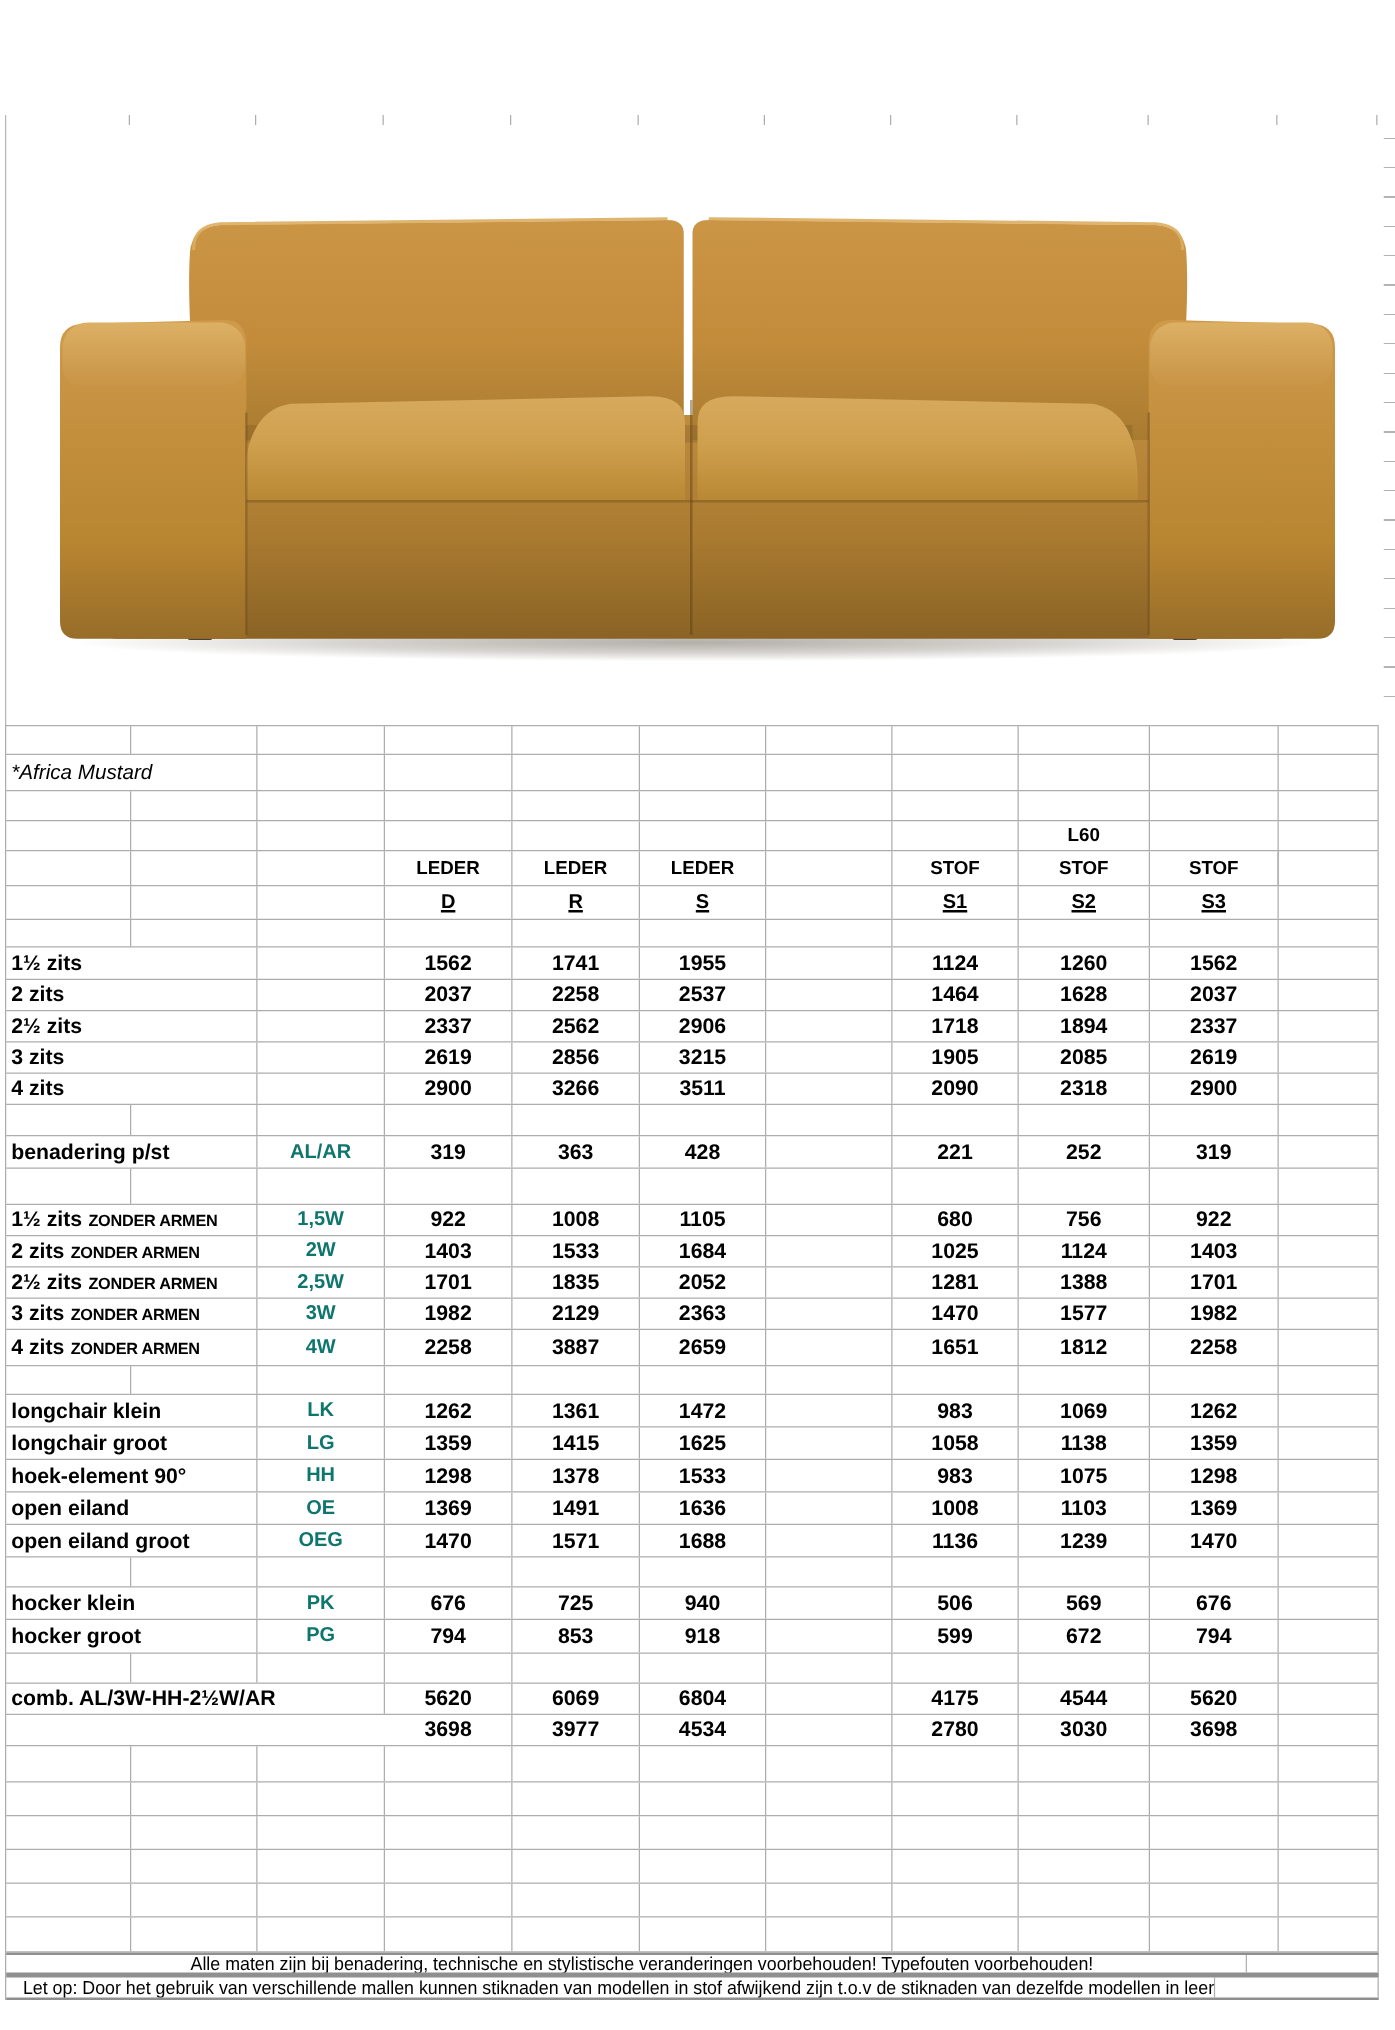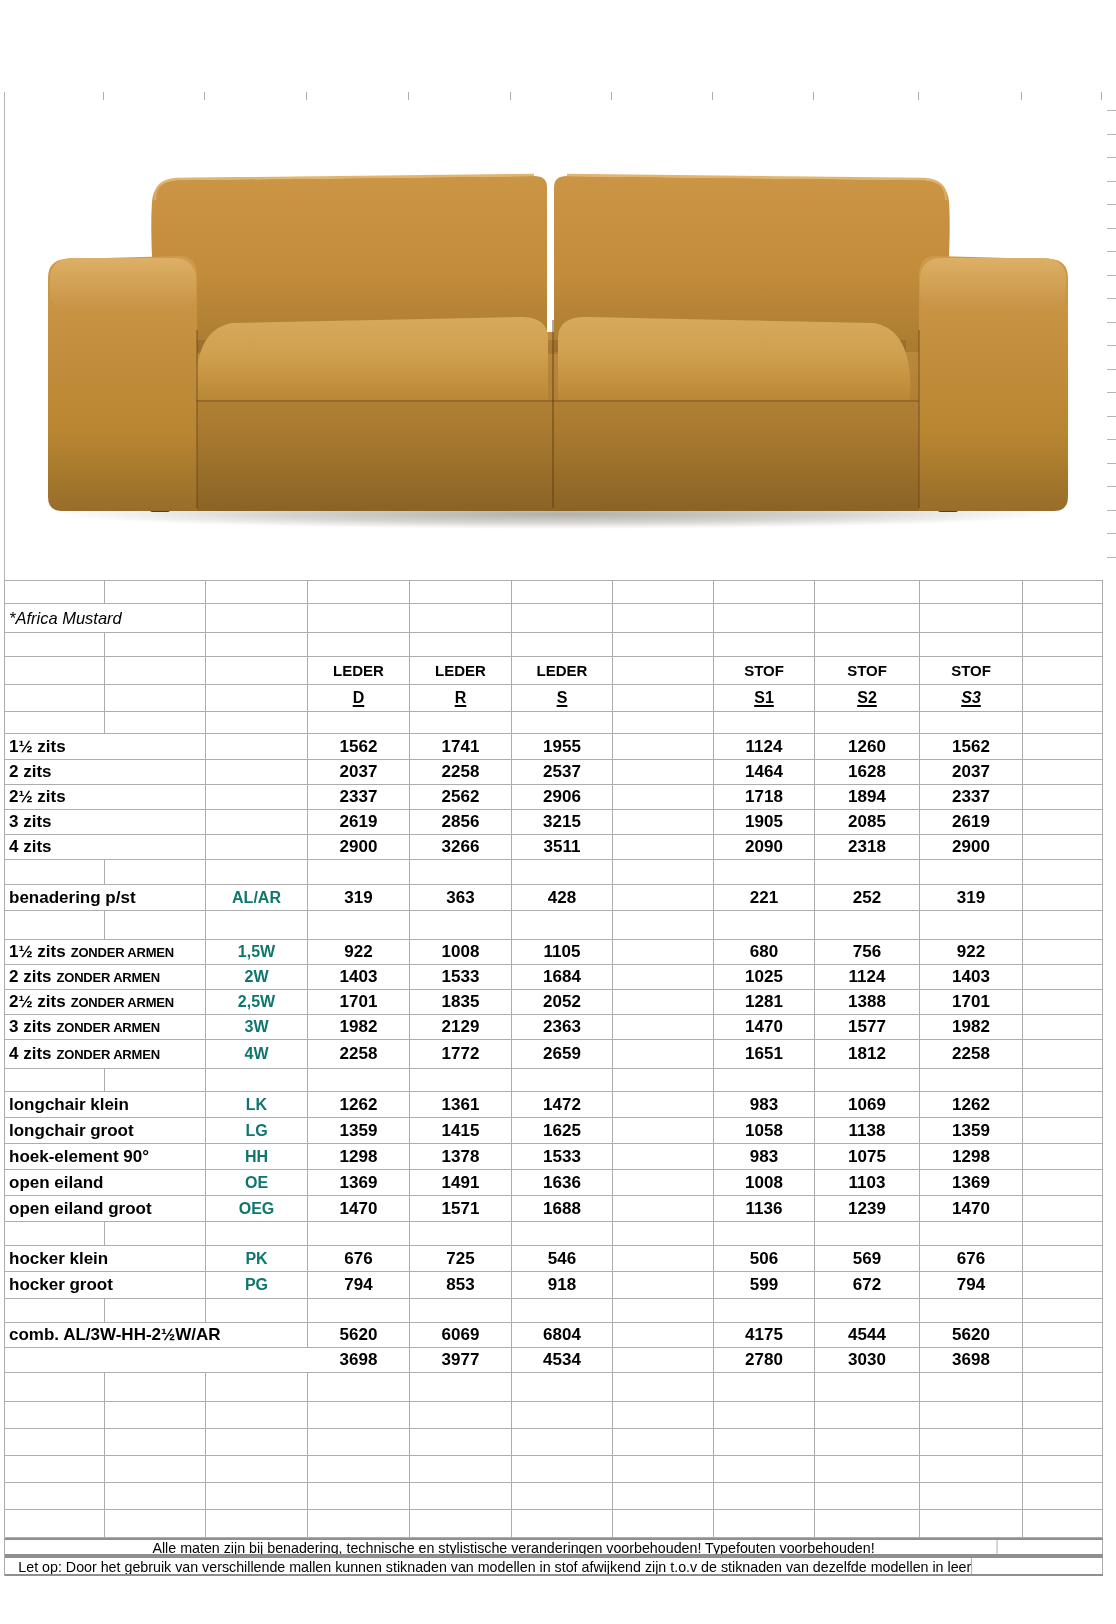--- a/index.html
+++ b/index.html
@@ -145,20 +145,33 @@
         <div class="cell" style="left: 201px; width: 102px;"></div>
         <div class="cell" style="left: 303px; width: 102px;"></div>
         <div class="cell" style="left: 405px; width: 102px;"></div>
         <div class="cell" style="left: 507px; width: 101px;"></div>
         <div class="cell" style="left: 608px; width: 101px;"></div>
         <div class="cell" style="left: 709px; width: 101px;"></div>
         <div class="cell" style="left: 810px; width: 105px;"></div>
         <div class="cell" style="left: 915px; width: 103px;"></div>
         <div class="cell" style="left: 1018px; width: 80px;"></div>
       </div>
+      <div class="row" style="height: 24px;">
+        <div class="cell" style="left: 0px; width: 100px;"></div>
+        <div class="cell" style="left: 100px; width: 101px;"></div>
+        <div class="cell" style="left: 201px; width: 102px;"></div>
+        <div class="cell" style="left: 303px; width: 102px;"></div>
+        <div class="cell" style="left: 405px; width: 102px;"></div>
+        <div class="cell" style="left: 507px; width: 101px;"></div>
+        <div class="cell" style="left: 608px; width: 101px;"></div>
+        <div class="cell" style="left: 709px; width: 101px;"></div>
+        <div class="cell hdr" style="left: 810px; width: 105px;">L60</div>
+        <div class="cell" style="left: 915px; width: 103px;"></div>
+        <div class="cell" style="left: 1018px; width: 80px;"></div>
+      </div>
       <div class="row" style="height: 28px;">
         <div class="cell" style="left: 0px; width: 100px;"></div>
         <div class="cell" style="left: 100px; width: 101px;"></div>
         <div class="cell" style="left: 201px; width: 102px;"></div>
         <div class="cell hdr" style="left: 303px; width: 102px;">LEDER</div>
         <div class="cell hdr" style="left: 405px; width: 102px;">LEDER</div>
         <div class="cell hdr" style="left: 507px; width: 101px;">LEDER</div>
         <div class="cell" style="left: 608px; width: 101px;"></div>
         <div class="cell hdr" style="left: 709px; width: 101px;">STOF</div>
         <div class="cell hdr" style="left: 810px; width: 105px;">STOF</div>
@@ -179,21 +192,21 @@
         <div class="cell hdr2" style="left: 507px; width: 101px;">
           <span>S</span>
         </div>
         <div class="cell" style="left: 608px; width: 101px;"></div>
         <div class="cell hdr2" style="left: 709px; width: 101px;">
           <span>S1</span>
         </div>
         <div class="cell hdr2" style="left: 810px; width: 105px;">
           <span>S2</span>
         </div>
-        <div class="cell hdr2" style="left: 915px; width: 103px; font-style: italic;">
+        <div class="cell hdr2" style="left: 915px; width: 103px;">
           <span>S3</span>
         </div>
         <div class="cell" style="left: 1018px; width: 80px;"></div>
       </div>
       <div class="row" style="height: 22px;">
         <div class="cell" style="left: 0px; width: 100px;"></div>
         <div class="cell" style="left: 100px; width: 101px;"></div>
         <div class="cell" style="left: 201px; width: 102px;"></div>
         <div class="cell" style="left: 303px; width: 102px;"></div>
         <div class="cell" style="left: 405px; width: 102px;"></div>
@@ -374,21 +387,21 @@
         <div class="cell num" style="left: 915px; width: 103px;">1982</div>
         <div class="cell" style="left: 1018px; width: 80px;"></div>
       </div>
       <div class="row" style="height: 29px;">
         <div class="cell lbl" style="left: 0px; width: 201px;">
           <span>4 zits</span>
           <span class="sub">ZONDER ARMEN</span>
         </div>
         <div class="cell code" style="left: 201px; width: 102px;">4W</div>
         <div class="cell num" style="left: 303px; width: 102px;">2258</div>
-        <div class="cell num" style="left: 405px; width: 102px;">1772</div>
+        <div class="cell num" style="left: 405px; width: 102px;">3887</div>
         <div class="cell num" style="left: 507px; width: 101px;">2659</div>
         <div class="cell" style="left: 608px; width: 101px;"></div>
         <div class="cell num" style="left: 709px; width: 101px;">1651</div>
         <div class="cell num" style="left: 810px; width: 105px;">1812</div>
         <div class="cell num" style="left: 915px; width: 103px;">2258</div>
         <div class="cell" style="left: 1018px; width: 80px;"></div>
       </div>
       <div class="row" style="height: 23px;">
         <div class="cell" style="left: 0px; width: 100px;"></div>
         <div class="cell" style="left: 100px; width: 101px;"></div>
@@ -485,21 +498,21 @@
         <div class="cell" style="left: 915px; width: 103px;"></div>
         <div class="cell" style="left: 1018px; width: 80px;"></div>
       </div>
       <div class="row" style="height: 26px;">
         <div class="cell lbl" style="left: 0px; width: 201px;">
           <span>hocker klein</span>
         </div>
         <div class="cell code" style="left: 201px; width: 102px;">PK</div>
         <div class="cell num" style="left: 303px; width: 102px;">676</div>
         <div class="cell num" style="left: 405px; width: 102px;">725</div>
-        <div class="cell num" style="left: 507px; width: 101px;">546</div>
+        <div class="cell num" style="left: 507px; width: 101px;">940</div>
         <div class="cell" style="left: 608px; width: 101px;"></div>
         <div class="cell num" style="left: 709px; width: 101px;">506</div>
         <div class="cell num" style="left: 810px; width: 105px;">569</div>
         <div class="cell num" style="left: 915px; width: 103px;">676</div>
         <div class="cell" style="left: 1018px; width: 80px;"></div>
       </div>
       <div class="row" style="height: 27px;">
         <div class="cell lbl" style="left: 0px; width: 201px;">
           <span>hocker groot</span>
         </div>

